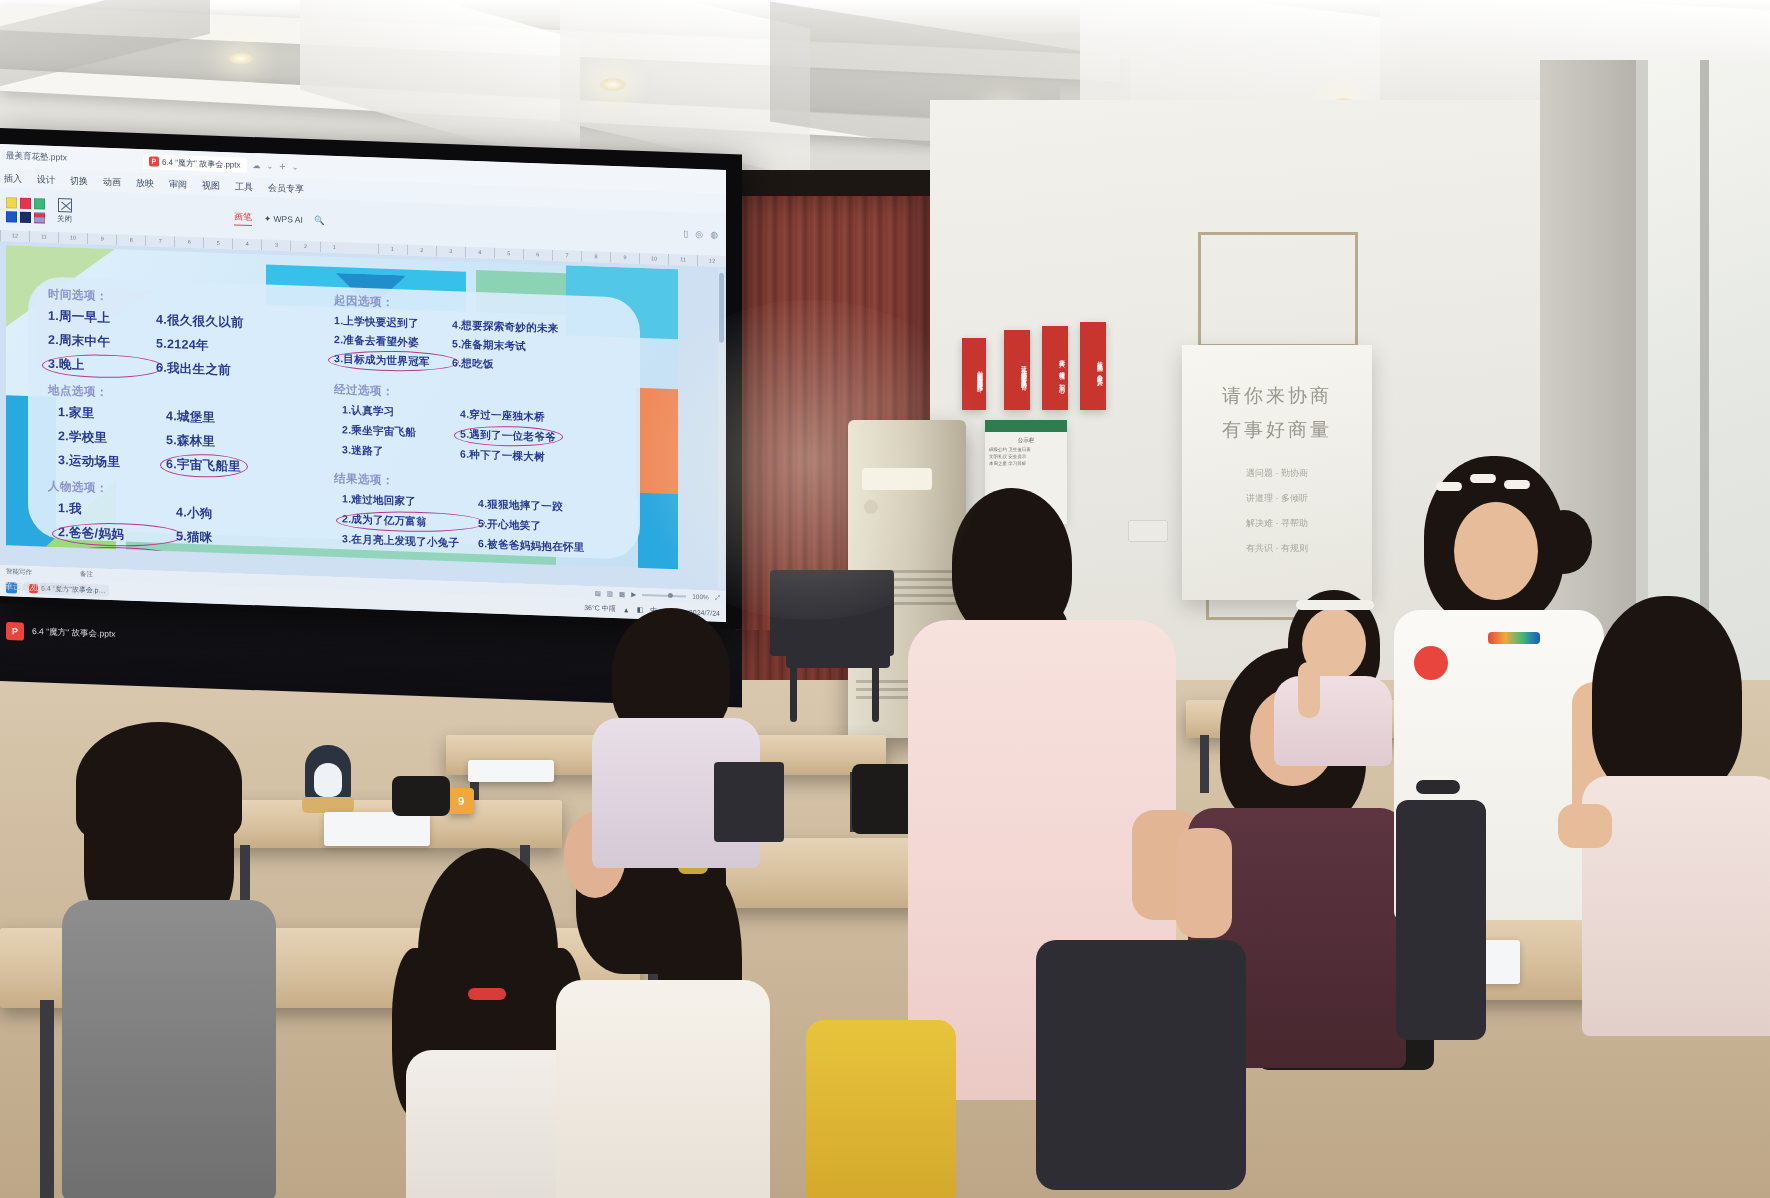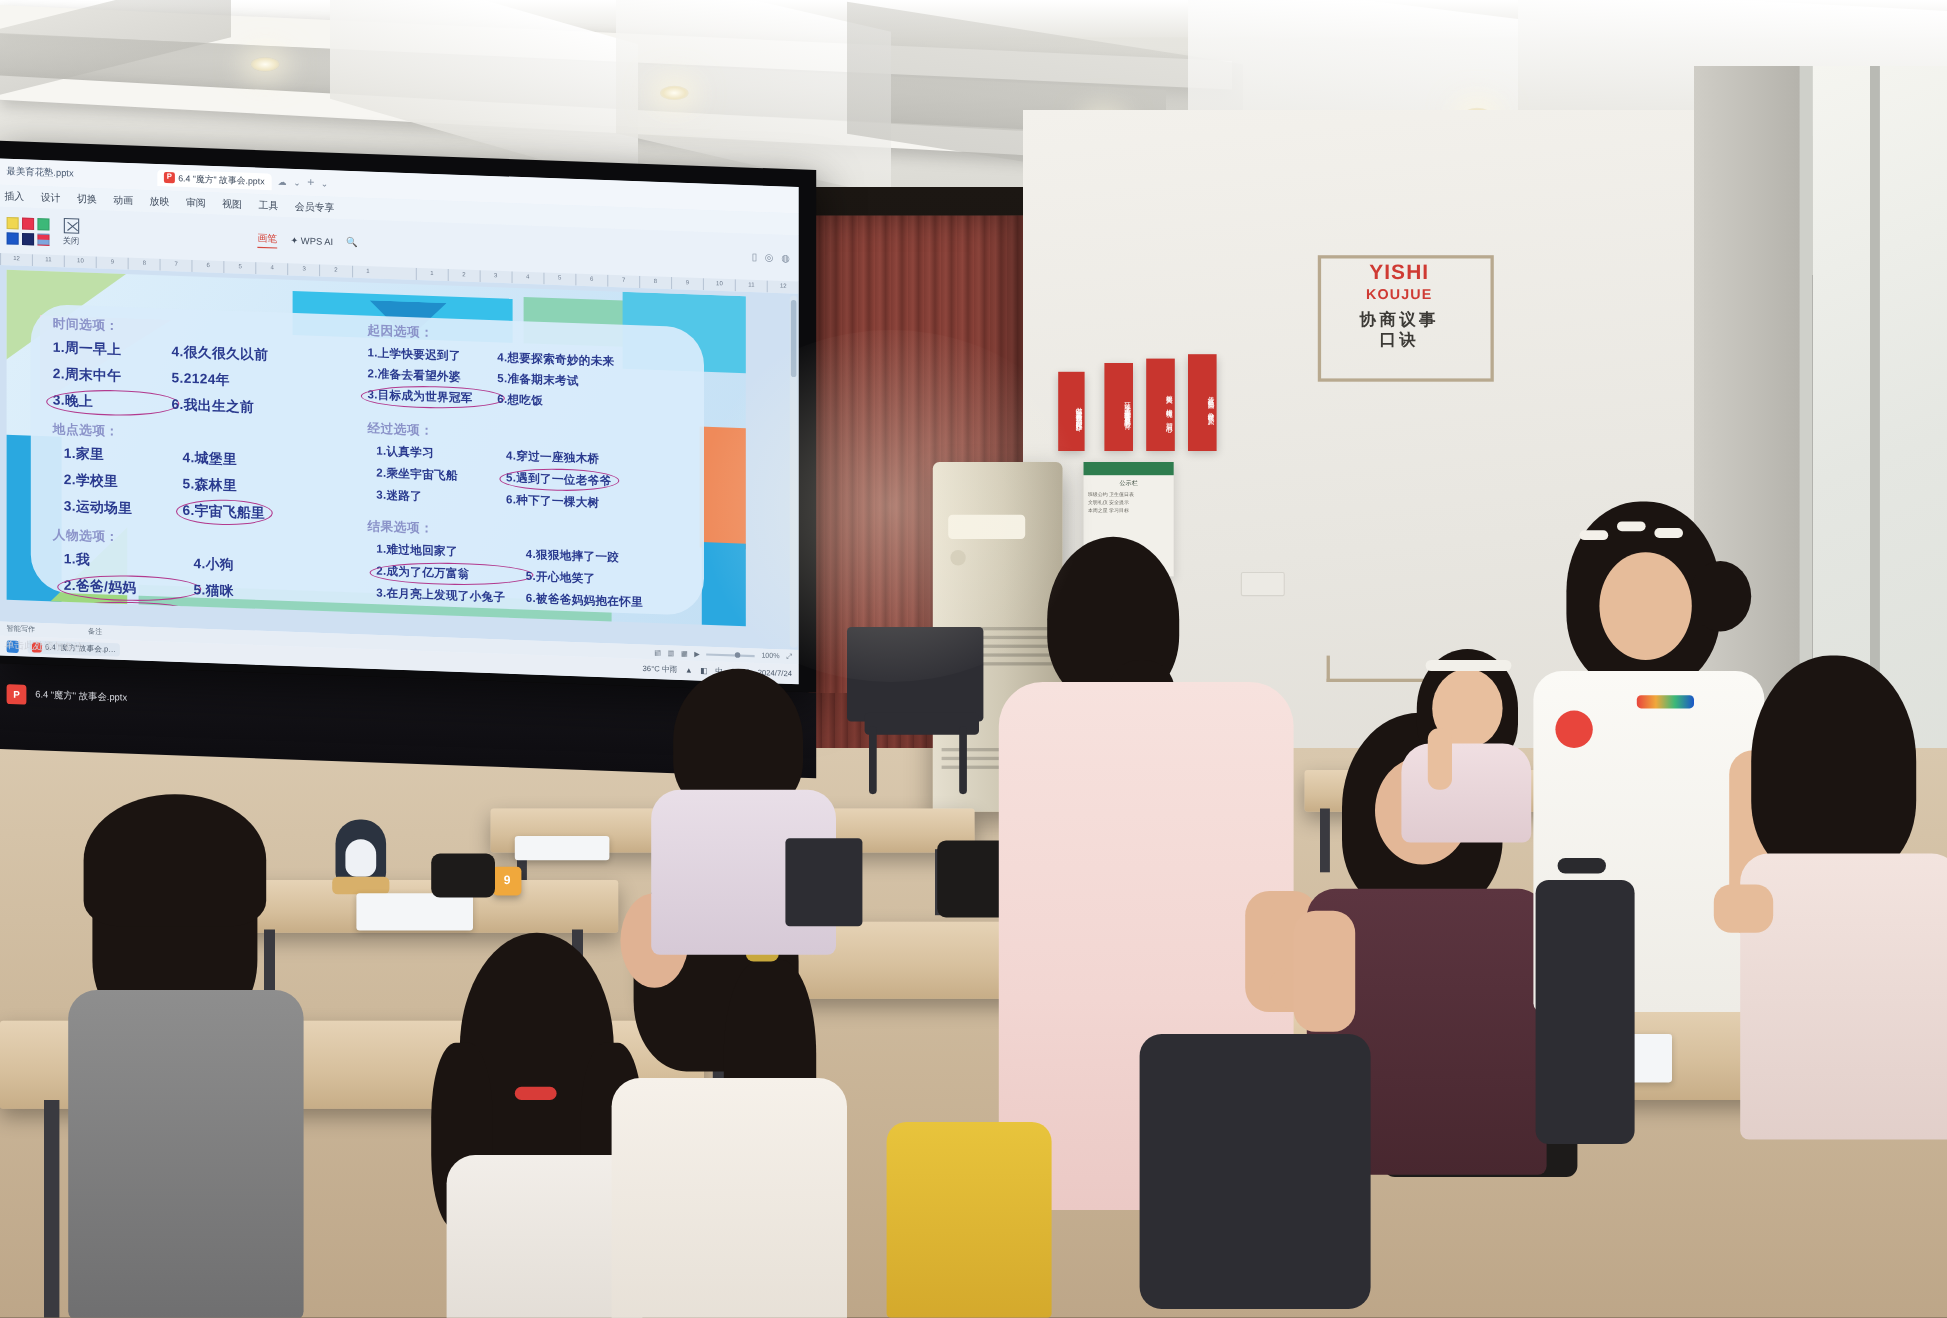--- a/index.html
+++ b/index.html
@@ -558,29 +558,31 @@
       </div>
     </div>
   </div>
 
   <div class="bezel-topnote">单击此处添加备注</div>
   <div class="bezel-taskrow">
     <span class="bz-badge">P</span>
     <span style="font-size:8.5px;">6.4 "魔方" 故事会.pptx</span>
   </div>
 
-  <div class="yishi">
-    <div class="l1">YISHI</div>
-    <div class="l2">KOUJUE</div>
-    <div class="l3">协商议事</div>
-    <div class="l4">口诀</div>
-  </div>
   <div class="pb-hang"></div>
   <div class="pb-hang2"></div>
 
+  <div class="poster-board">
+    <div class="pb-text" style="top:38px;font-size:19px;letter-spacing:3px;color:#9a988f;">请你来协商</div>
+    <div class="pb-text" style="top:72px;font-size:19px;letter-spacing:3px;color:#9a988f;">有事好商量</div>
+    <div class="pb-text" style="top:122px;font-size:9px;color:#a9a79f;">遇问题 · 勤协商</div>
+    <div class="pb-text" style="top:147px;font-size:9px;color:#a9a79f;">讲道理 · 多倾听</div>
+    <div class="pb-text" style="top:172px;font-size:9px;color:#a9a79f;">解决难 · 寻帮助</div>
+    <div class="pb-text" style="top:197px;font-size:9px;color:#a9a79f;">有共识 · 有规则</div>
+  </div>
 
   <div class="red-banner" style="left:962px; top:338px; width:24px; height:72px;">做有理想有本领有担当的新时代好少年</div>
   <div class="red-banner" style="left:1004px; top:330px; width:26px; height:80px;">让每一个孩子都能享受公平而有质量的教育</div>
   <div class="red-banner" style="left:1042px; top:326px; width:26px; height:84px;">立德树人 · 培根铸魂 · 启智润心</div>
   <div class="red-banner" style="left:1080px; top:322px; width:26px; height:88px;">传承红色基因 · 争做时代新人</div>
 
   <div class="green-board">
     <div class="gb-title">公示栏</div>
     <div>班级公约  卫生值日表</div>
     <div>文明礼仪  安全提示</div>

